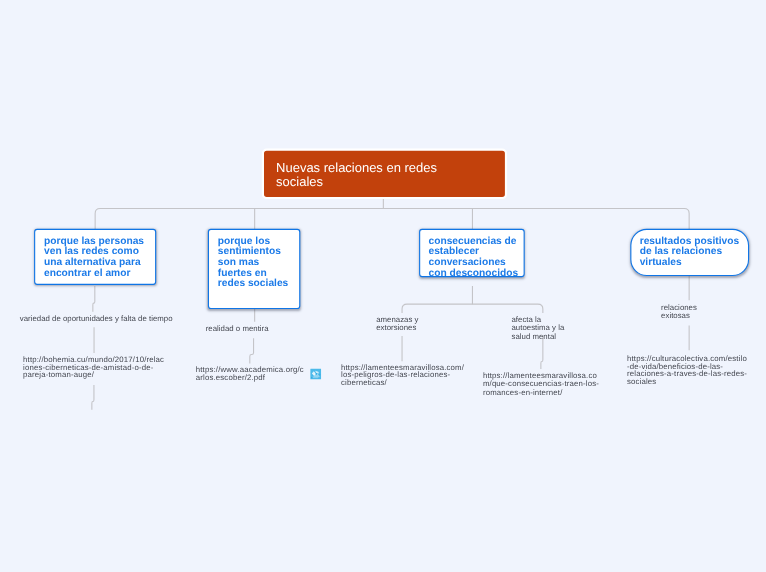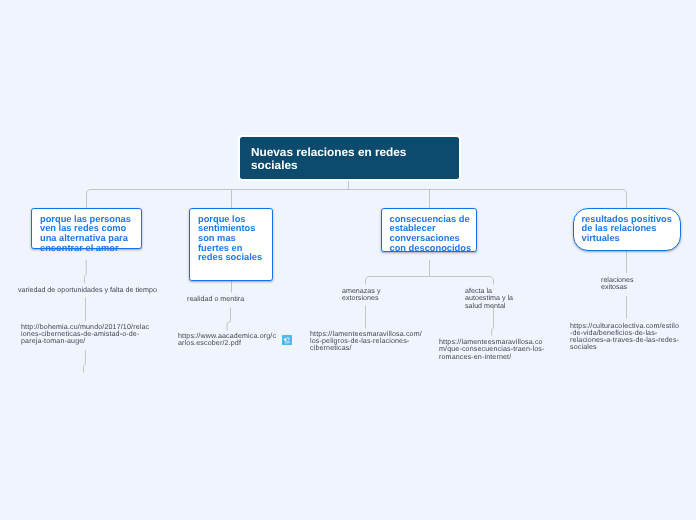--- a/index.html
+++ b/index.html
@@ -1,21 +1,21 @@
 <!DOCTYPE html>
 <html><head>
 <meta charset="utf-8">
 <style>
   html,body{margin:0;padding:0;}
   body{width:696px;height:520px;background:#f0f4fd;font-family:"Liberation Sans",sans-serif;overflow:hidden;
         -webkit-font-smoothing:antialiased;text-rendering:geometricPrecision;}
   #canvas{position:absolute;left:0;top:0;width:696px;height:520px;opacity:0.999;}
   svg.links{position:absolute;left:0;top:0;width:696px;height:520px;}
   .node{position:absolute;box-sizing:border-box;}
-  .root{background:#0c4a6e;border:2px solid #ffffff;border-radius:4.5px;color:#fff;font-weight:bold;font-size:11.8px;line-height:13.8px;}
+  .root{background:#c2410c;border:2px solid #ffffff;border-radius:4.5px;color:#fff;font-weight:normal;font-size:11.8px;line-height:13.8px;}
   .root .t{position:absolute;left:11px;top:8.5px;white-space:pre-line;}
   .branch{background:#fff;border:1.5px solid #0f75e6;border-radius:2.8px;color:#1b7ae8;font-weight:bold;font-size:9.3px;line-height:9.7px;
           box-shadow:0 1px 2.2px rgba(50,58,80,0.42);}
   .branch .t{position:absolute;white-space:pre-line;}
   .leaf{position:absolute;color:#43464f;font-size:7.1px;letter-spacing:0.02px;line-height:7.25px;white-space:pre-line;}
   .leaf.url{letter-spacing:0.14px;}
 </style>
 </head>
 <body>
 
@@ -45,21 +45,21 @@
       <path d="M626.5,250.5 L626.5,273"></path>
       <path d="M626.5,296 L626.5,318.5"></path>
     </g>
   </svg>
 
   <div class="node root" style="left:238px;top:135px;width:223px;height:46px;">
     <span class="t">Nuevas relaciones en redes
 sociales</span>
   </div>
 
-  <div class="node branch" style="left:31px;top:207.5px;width:110.5px;height:41px;">
+  <div class="node branch" style="left:31px;top:207.5px;width:110.5px;height:51px;">
     <span class="t" style="left:8px;top:6px;">porque las personas
 ven las redes como
 una alternativa para
 encontrar el amor</span>
   </div>
   <div class="node branch" style="left:189px;top:207.5px;width:84px;height:73px;">
     <span class="t" style="left:8px;top:6px;">porque los
 sentimientos
 son mas
 fuertes en

